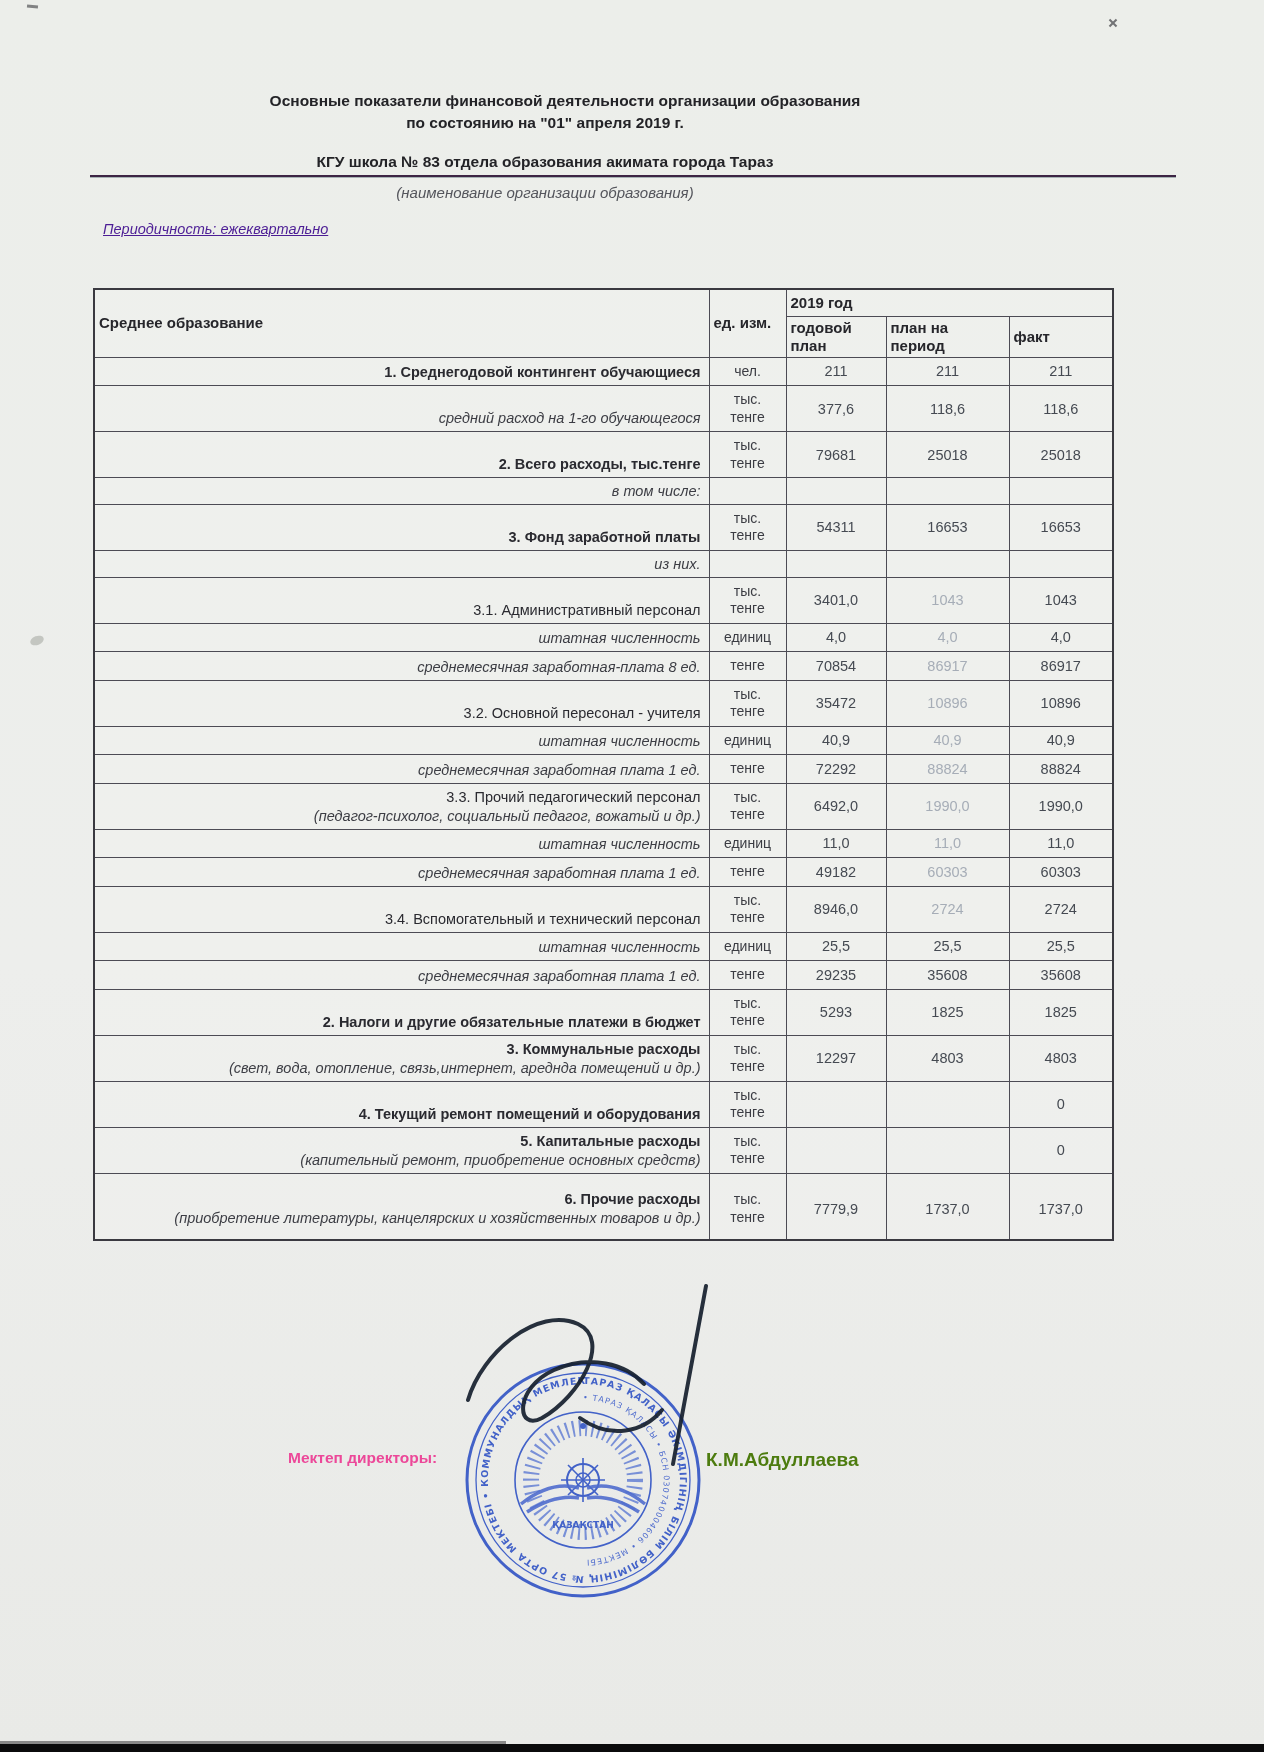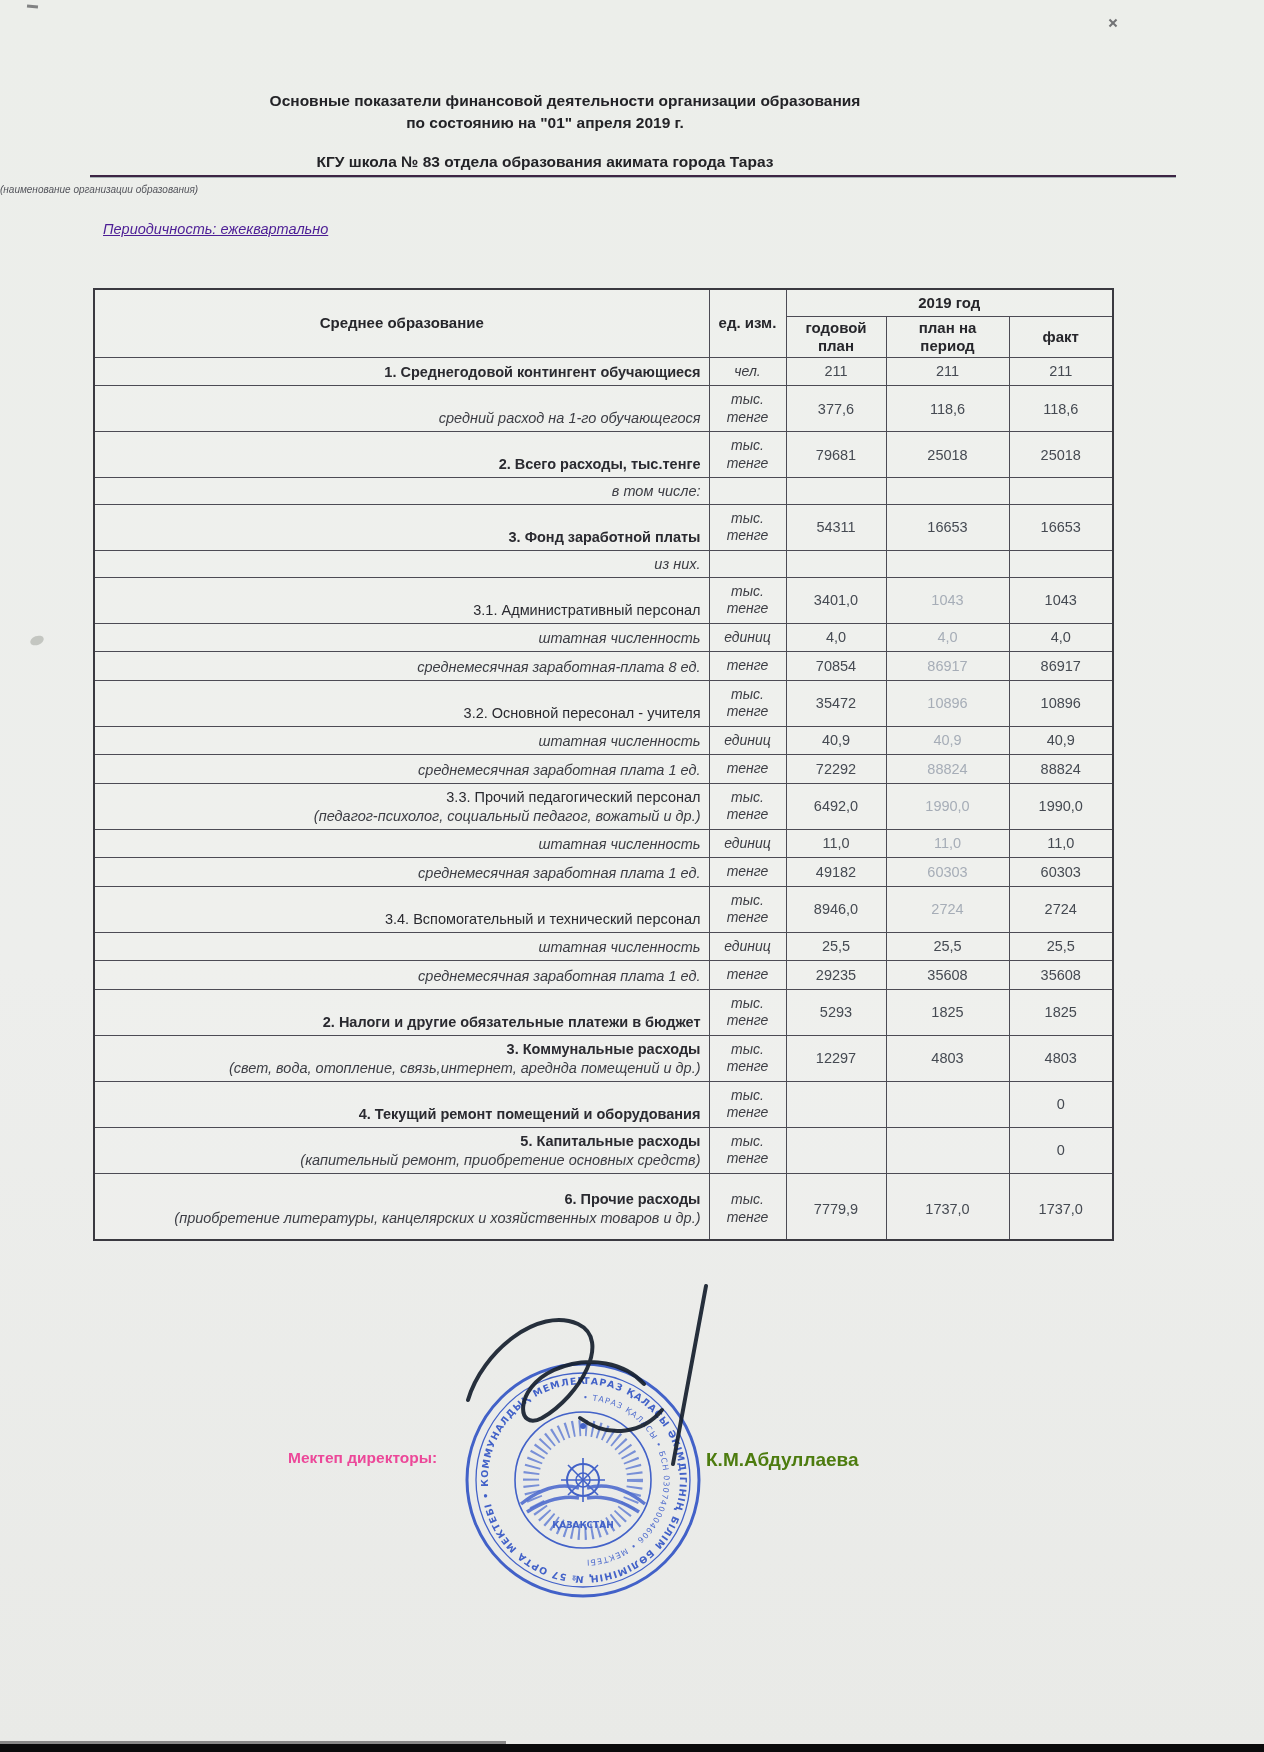--- a/index.html
+++ b/index.html
@@ -9,38 +9,38 @@
     background:linear-gradient(180deg,#eceeea 0%,#edeeec 55%,#e9eae7 100%);
     font-family:"Liberation Sans","DejaVu Sans",sans-serif;
     color:#26262b;
     overflow:hidden;
   }
   
   .title1 { position:absolute; top:92px;  left:0; width:1090px; text-align:center; font-weight:bold; font-size:15.5px; color:#232327;padding-left:40px; }
   .title2 { position:absolute; top:114px; left:0; width:1090px; text-align:center; font-weight:bold; font-size:15.5px; color:#232327; }
   .org-name { position:absolute; top:153px; left:0; width:1090px; text-align:center; font-weight:bold; font-size:15.5px; color:#232327; }
   .org-rule { position:absolute; top:175px; left:90px; width:1086px; height:2px; background:#3d2544; box-shadow:0 1px 0 rgba(40,70,80,.35); }
-  .org-caption { position:absolute; top:184px; left:0; width:1090px; text-align:left; font-style:italic; font-size:10px; color:#54555c; }
+  .org-caption { position:absolute; top:184px; left:0; width:1090px; text-align:center; font-style:italic; font-size:15px; color:#54555c; }
   .periodicity { position:absolute; top:221px; left:95px; font-style:italic; font-size:14.5px; text-decoration:underline; color:#4c1d95;margin-left:8px; }
 
   
   table.fin {
     position:absolute; top:288px; left:93px; width:1019px;
     border-collapse:collapse; table-layout:fixed;
     border:2.5px solid #3a3940;
     background:rgba(243,244,241,.35);
   }
   .fin th, .fin td { border:1.5px solid #4c4b54; }
-  .fin thead th { font-weight:bold; font-size:15px; color:#26262b; text-align:center; vertical-align:middle; padding:2px 4px; line-height:1.2; }
+  .fin thead th { font-weight:bold; font-size:15px; color:#26262b; text-align:left; vertical-align:middle; padding:2px 4px; line-height:1.2; }
   .fin .c-label { text-align:right; vertical-align:bottom; padding:4px 8px 3px; font-size:14.5px; line-height:1.3; color:#2a2a30; }
   .fin .c-label .main { }
   .fin tr.bold   .main { font-weight:bold; }
   .fin tr.italic .main { font-style:italic; color:#3c3d44; }
   .fin .c-label .sub { font-style:italic; color:#3c3d44; }
-  .fin .c-unit { font-style:italic; text-align:center; vertical-align:middle; font-size:14px; color:#3b3c43; padding:5px 6px; line-height:1.25; }
+  .fin .c-unit { text-align:center; vertical-align:middle; font-size:14px; color:#3b3c43; padding:5px 6px; line-height:1.25; }
   .fin .c-num  { text-align:center; vertical-align:middle; font-size:14.5px; color:#454a52; padding:2px 4px; }
   .fin .c-num.faint { color:#a6adb7; }
   .fin tbody tr:last-child td { padding-top:16px; padding-bottom:12px; }
 
   
   .sig-label { position:absolute; top:1449px; left:288px; font-weight:bold; font-size:15.5px; color:#ec4899; }
   .sig-name  { position:absolute; top:1449px; left:706px; font-weight:bold; font-size:19px; color:#4d7c0f; }
   .stamp { position:absolute; top:1352px; left:455px; width:256px; height:256px; opacity:.88; }
   .stamp text { font-family:"DejaVu Sans",sans-serif; }
   .sig-ink { position:absolute; top:1268px; left:430px; width:330px; height:230px; }

